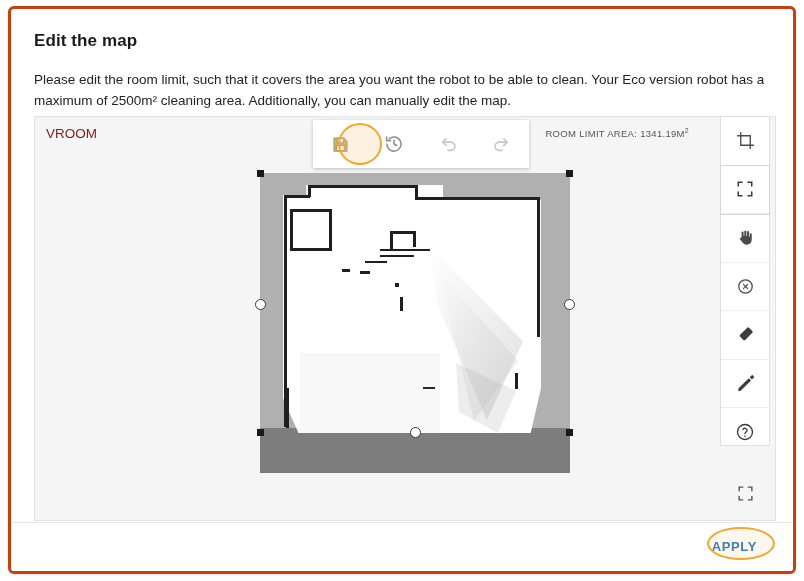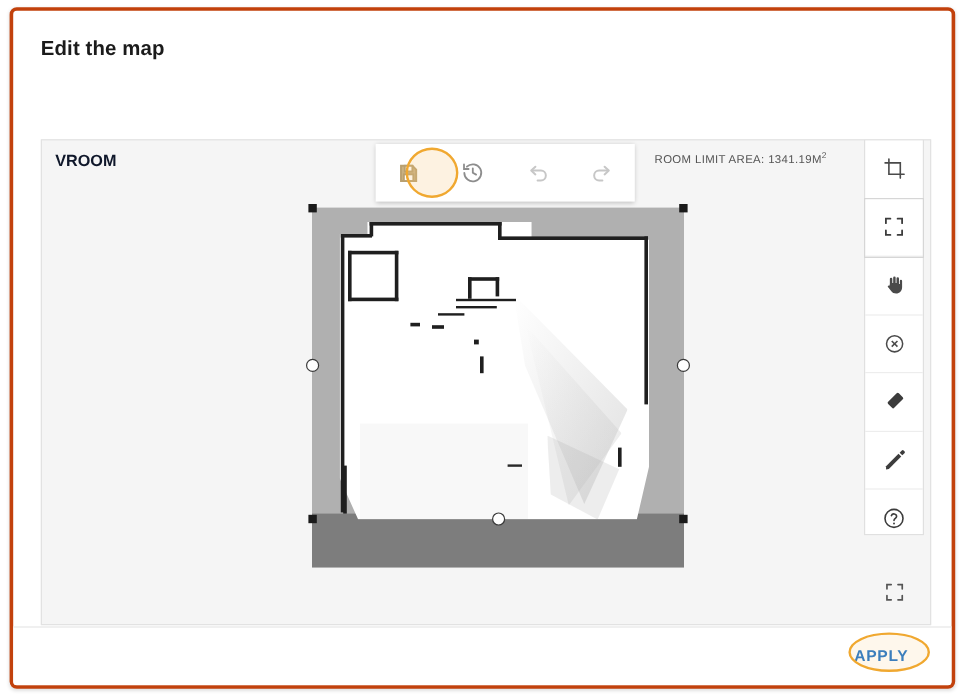--- a/index.html
+++ b/index.html
@@ -56,22 +56,21 @@
     height: 405px;
     background: #f5f5f5;
     border: 1px solid #e2e2e2;
     box-sizing: border-box;
   }
   .vroom-label {
     position: absolute;
     left: 11px;
     top: 9px;
     font-size: 13.5px;
-    color: #0f172a;
-    font-weight: bold;
+    color: #7f1d1d;
   }
   .area-label {
     position: absolute;
     right: 86px;
     top: 10px;
     font-size: 9.5px;
     letter-spacing: 0.3px;
     color: #555555;
     white-space: nowrap;
   }
@@ -248,20 +247,21 @@
   }
   svg { display: block; }
 </style>
 </head>
 <body>
 
 <div id="root">
   <div class="dialog">
 
     <div class="dialog-title">Edit the map</div>
+    <div class="dialog-desc">Please edit the room limit, such that it covers the area you want the robot to be able to clean. Your Eco version robot has a maximum of 2500m² cleaning area. Additionally, you can manually edit the map.</div>
 
     <div class="editor">
 
       <div class="vroom-label">VROOM</div>
 
       <div class="area-label">
         <span>ROOM LIMIT AREA: </span><span>1341.19</span><span>M</span><sup>2</sup>
       </div>
 
       <div class="float-toolbar">

